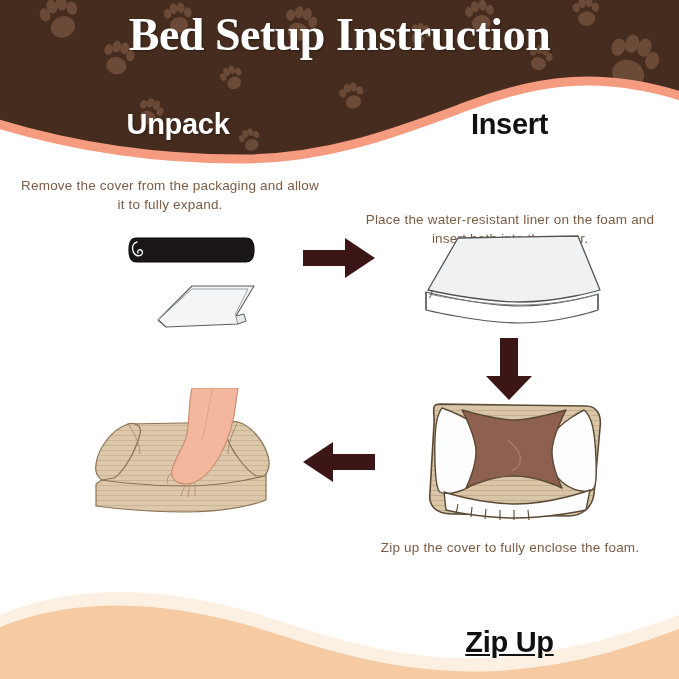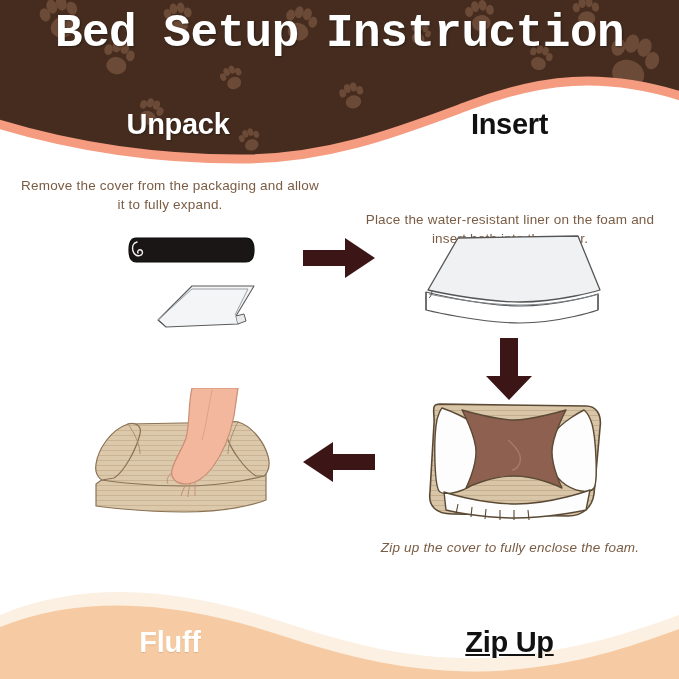--- a/index.html
+++ b/index.html
@@ -9,21 +9,21 @@
   }
   .infographic{
     position:absolute;inset:0;width:679px;height:679px;background:#ffffff;overflow:hidden;
   }
 
   
   .header-wave{position:absolute;top:0;left:0;width:679px;height:175px;}
   .header-title{
     position:absolute;top:8px;left:0;width:679px;text-align:center;
     font-size:46px;font-weight:bold;color:#ffffff;letter-spacing:-0.5px;
-    font-family:Liberation Mono, monospace;
+    font-family:Liberation Serif, serif;
     text-shadow:1px 1px 2px rgba(0,0,0,.35);
     z-index:5;
   }
   .step-label{
     position:absolute;font-size:29px;font-weight:bold;
     font-family:"Liberation Sans", sans-serif;letter-spacing:-0.3px;z-index:6;
   }
   .lbl-unpack{top:108px;left:8px;width:340px;text-align:center;color:#ffffff;text-shadow:1px 1px 2px rgba(0,0,0,.3);}
   .lbl-insert{top:108px;left:340px;width:339px;text-align:center;color:#111111;}
   .lbl-fluff{top:626px;left:0;width:340px;text-align:center;color:#ffffff;text-shadow:0 1px 1px rgba(180,130,90,.35);}
@@ -34,21 +34,21 @@
 
   
   .desc{
     position:absolute;text-align:center;color:#7a5c44;
     font-family:"Liberation Sans", sans-serif;
     font-size:13.5px;line-height:19px;letter-spacing:.2px;
   }
   .desc-unpack{top:176px;left:18px;width:304px;}
   .desc-insert{top:176px;left:358px;width:304px;margin-top:34px;}
   .desc-fluff{top:538px;left:18px;width:304px;}
-  .desc-zip{top:538px;left:358px;width:304px;font-style:italic;}
+  .desc-zip{top:538px;left:358px;width:304px;}
 
   
   .art{position:absolute;}
   .art-unpack{top:228px;left:96px;width:200px;height:110px;}
   .art-insert{top:228px;left:420px;width:190px;height:110px;}
   .art-fluff{top:388px;left:88px;width:236px;height:142px;}
   .art-zip{top:388px;left:400px;width:226px;height:140px;}
 
   
   .arrow{position:absolute;}
@@ -238,16 +238,15 @@
 
   <svg class="arrow arrow-left" viewBox="0 0 72 44" xmlns="http://www.w3.org/2000/svg">
     <path d="M72,14 L30,14 L30,2 L0,22 L30,42 L30,30 L72,30 Z" fill="#3C1616"></path>
   </svg>
 
   <svg class="footer-wave" viewBox="0 0 679 110" preserveAspectRatio="none" xmlns="http://www.w3.org/2000/svg">
     <path d="M0,46 C90,8 190,22 280,52 C370,82 440,96 520,86 C590,78 640,60 679,46 L679,110 L0,110 Z" fill="#FBF0E2"></path>
     <path d="M0,58 C90,22 190,36 280,66 C370,96 440,108 520,100 C590,93 640,74 679,60 L679,110 L0,110 Z" fill="#F6CBA3"></path>
   </svg>
 
-  <div class="step-label lbl-fluff">Fluff</div>
   <div class="step-label lbl-zipup">Zip Up</div>
 
 </div>
 
 </body></html>

